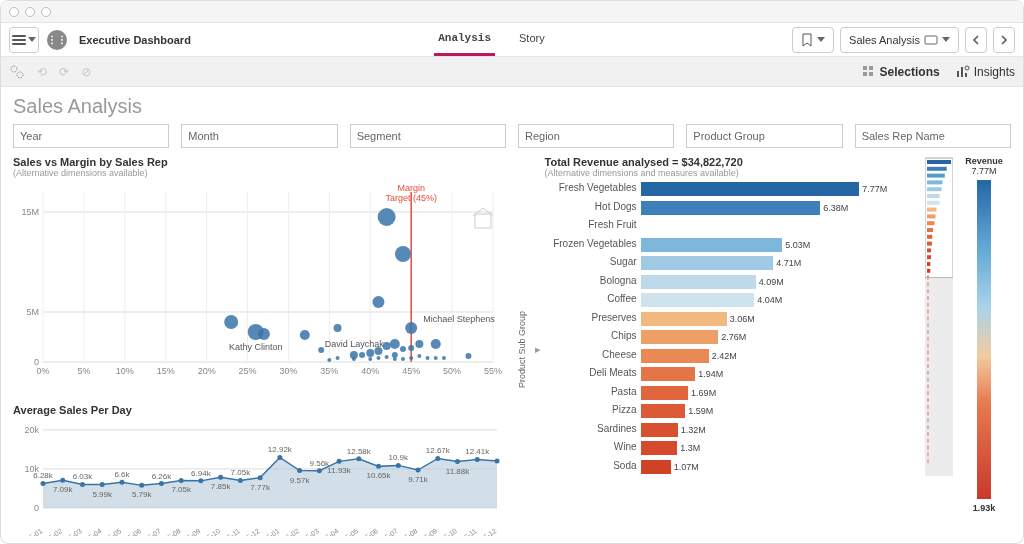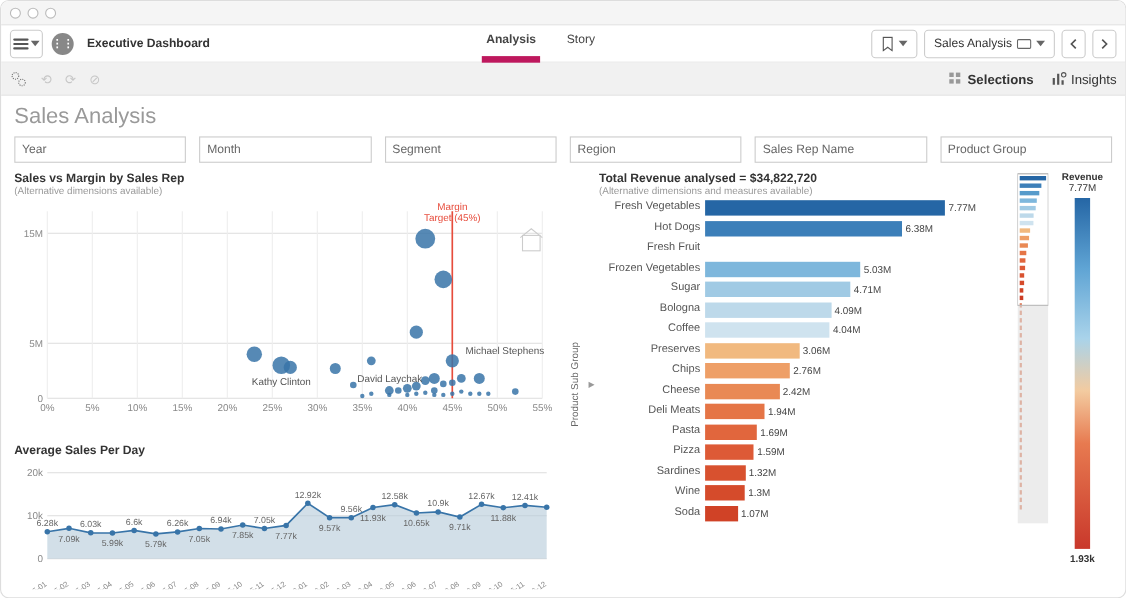--- a/index.html
+++ b/index.html
@@ -10,21 +10,21 @@
 .topbar { height:34px; display:flex; align-items:center; padding:0 8px; gap:8px; border-bottom:1px solid #e5e5e5; }
 .hamburger { width:30px; height:26px; border:1px solid #ccc; border-radius:4px; display:flex; align-items:center; justify-content:center; gap:2px; }
 .hline { width:14px; height:2px; background:#555; border-radius:1px; }
 .hamburger .lines { display:flex; flex-direction:column; gap:2px; }
 .caret { width:0; height:0; border-left:4px solid transparent; border-right:4px solid transparent; border-top:5px solid #666; }
 .logo { width:20px; height:20px; border-radius:50%; background:#888; display:flex; align-items:center; justify-content:center; }
 .logo span{color:#fff;font-size:10px;font-weight:bold;}
 .dashtitle { font-weight:bold; margin-left:4px; }
 .tabs { display:flex; margin:0 auto; gap:20px; }
 .tab { padding:9px 4px; cursor:pointer; color:#444; }
-.tab.active { border-bottom:8px solid #be185d; font-weight:bold; }
+.tab.active { border-bottom:3px solid #be185d; font-weight:bold;font-family:Liberation Mono, monospace; }
 .topright { display:flex; gap:6px; align-items:center; }
 .btn { border:1px solid #ccc; border-radius:4px; height:26px; padding:0 8px; display:flex; align-items:center; gap:4px; background:#fff; cursor:pointer; }
 .toolbar { height:30px; background:#f1f1f1; display:flex; align-items:center; padding:0 8px; gap:12px; border-bottom:1px solid #e5e5e5; }
 .toolbtn { color:#888; font-size:12px; display:flex; align-items:center; }
 .toolright { margin-left:auto; display:flex; gap:16px; align-items:flex-end; }
 .body { flex:1; display:flex; flex-direction:column; padding:8px 12px 0 12px; overflow:hidden; }
 .pagetitle { font-size:20px; color:#999; margin-bottom:6px; }
 .filters { display:flex; gap:12px; margin-bottom:8px; }
 .filter { flex:1; border:1px solid #ccc; height:24px; display:flex; align-items:center; padding:0 6px; color:#666; }
 .content { flex:1; display:flex; gap:10px; overflow:hidden; }
@@ -134,22 +134,22 @@
     </div>
   </div>
 
   <div class="body">
     <div class="pagetitle">Sales Analysis</div>
     <div class="filters" id="filters">
         <div class="filter">Year</div>
         <div class="filter">Month</div>
         <div class="filter">Segment</div>
         <div class="filter">Region</div>
+        <div class="filter">Product Group</div>
         <div class="filter">Sales Rep Name</div>
-        <div class="filter">Product Group</div>
       </div>
     <div class="content">
       <div class="left">
         <div class="chartheader">Sales vs Margin by Sales Rep</div>
         <div class="chartsub">(Alternative dimensions available)</div>
         <div class="scatter">
           <svg id="scatter-svg" width="490" height="200">
               <line x1="30" y1="180" x2="480" y2="180" stroke="#ddd"></line>
               <text class="axis-tick" x="26" y="183" text-anchor="end">0</text>
               <line x1="30" y1="130" x2="480" y2="130" stroke="#ddd"></line>

